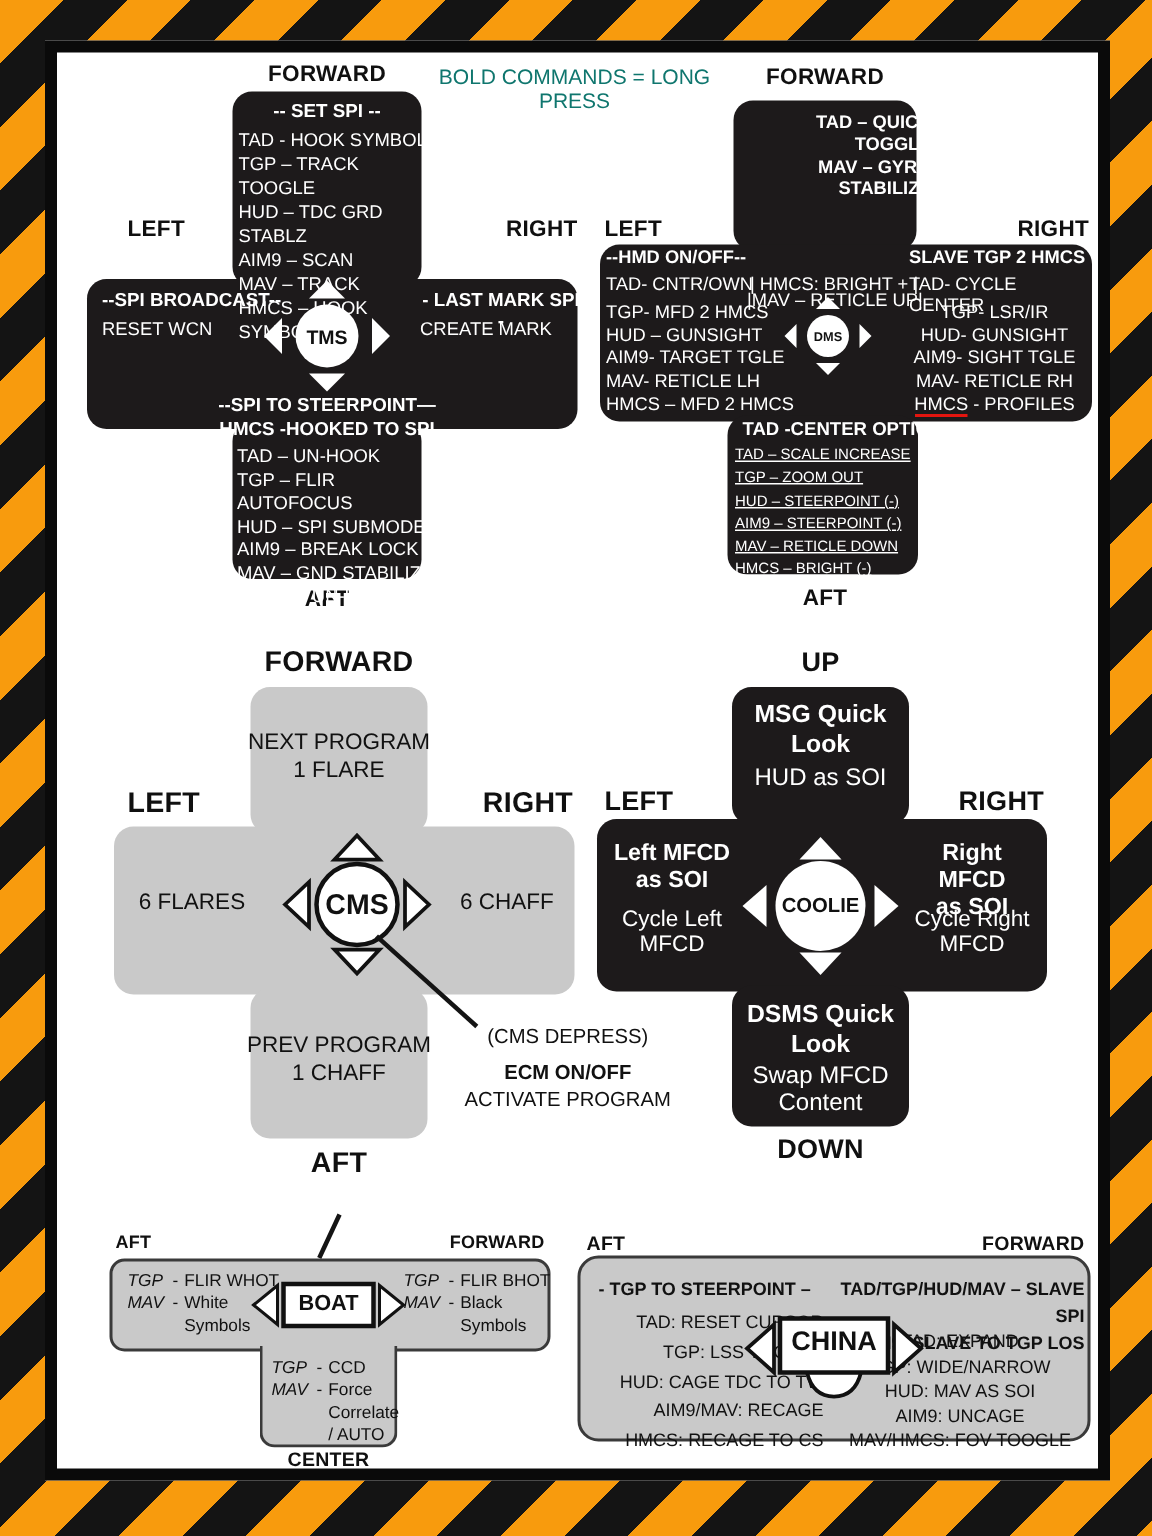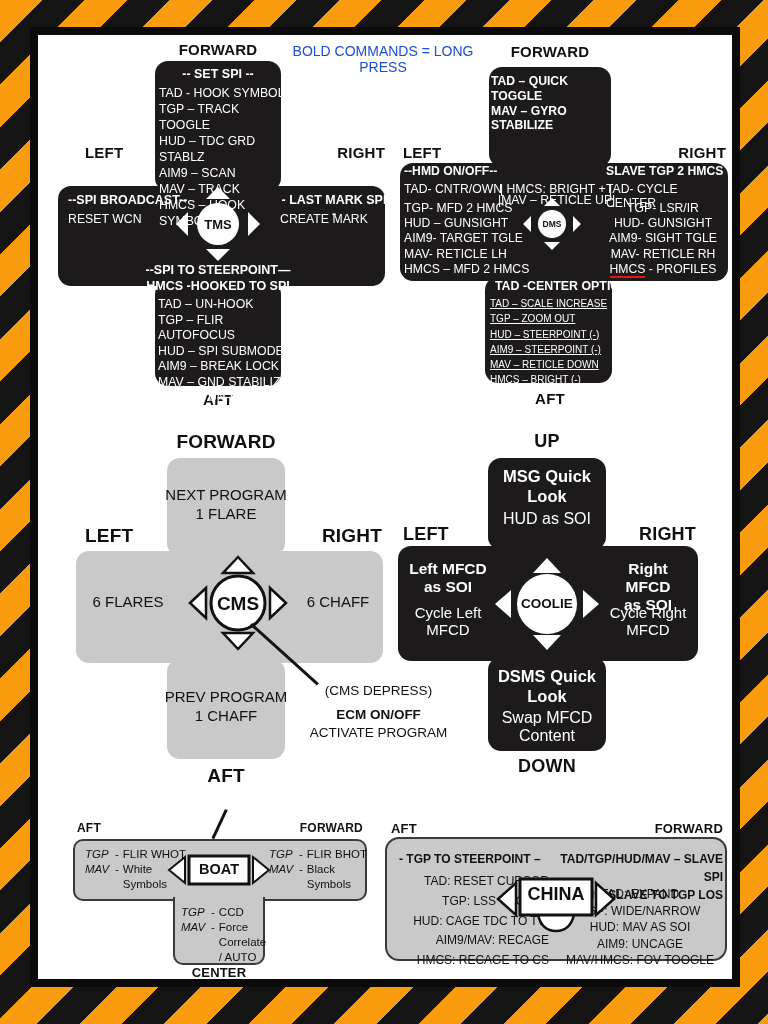--- a/index.html
+++ b/index.html
@@ -9,42 +9,42 @@
     background:repeating-linear-gradient(135deg,#f89b0d 0 30px,#141414 30px 60px);
   }
   .panel{
     position:absolute;left:30px;top:27px;width:694px;height:944px;
     background:#ffffff;border:8px solid #0a0a0a;
   }
   .abs{position:absolute;}
   .dir{position:absolute;font-weight:bold;color:#101010;letter-spacing:.2px;}
   .arm{position:absolute;background:#1d1a1b;border-radius:13px;}
   .arm.gray{background:#c9c9c9;border-radius:13px;}
-  .wt{color:#fff;font-weight:bold;}
+  .wt{color:#fff;font-weight:bold;text-align:right;}
   .wl{color:#fff;font-weight:normal;}
   .bt{color:#111;text-align:right;}
   .pre{white-space:pre-line;}
   .ctr{text-align:center;}
   .rgt{text-align:right;}
   .hat{position:absolute;}
   .icon-label{position:absolute;color:#111;font-weight:bold;text-align:center;}
   .redline{border-bottom:2px solid #e3150f;}
   .line{position:absolute;background:#141414;transform-origin:top left;}
   .kv{display:flex;color:#111;}
   .kv .k{font-style:italic;min-width:30px;}
   .kv .d{margin:0 4px 0 0;}
   .kv .v{white-space:pre-line;}
   .graybox{position:absolute;background:#c9c9c9;border:2px solid #3a3a3a;}
 </style>
 </head>
 <body>
 
 <div class="panel">
 
-  <div class="abs ctr" style="left:230px;top:8px;width:230px;font-size:14px;color:#1d4ed8;">BOLD COMMANDS = LONG PRESS</div>
+  <div class="abs ctr" style="left:230px;top:8px;width:230px;font-size:14px;color:#0f766e;">BOLD COMMANDS = LONG PRESS</div>
 
   <section class="hat" style="left:20px;top:6px;width:327px;height:365px;">
     <div class="dir ctr" style="left:100px;top:0;width:120px;font-size:15px;">FORWARD</div>
     <div class="dir" style="left:27px;top:103px;font-size:15px;">LEFT</div>
     <div class="dir rgt" style="left:257px;top:103px;width:70px;font-size:15px;">RIGHT</div>
     <div class="dir ctr" style="left:100px;top:350px;width:120px;font-size:15px;">AFT</div>
 
     <div class="arm" style="left:97px;top:20px;width:126px;height:130px;"></div>
     <div class="arm" style="left:0;top:145px;width:327px;height:100px;"></div>
     <div class="arm" style="left:97px;top:240px;width:126px;height:105px;"></div>

